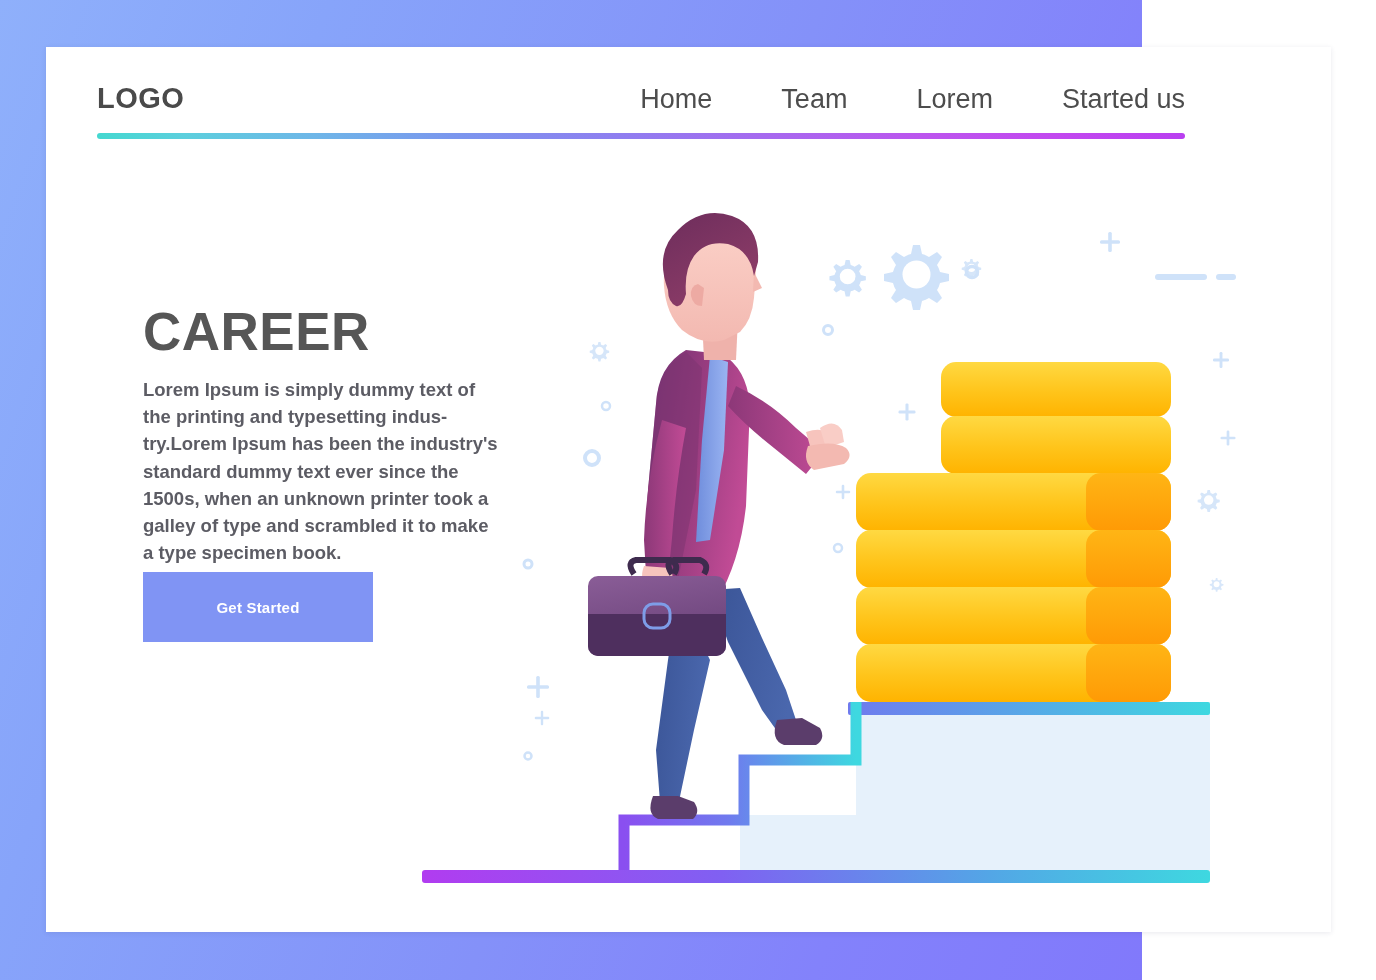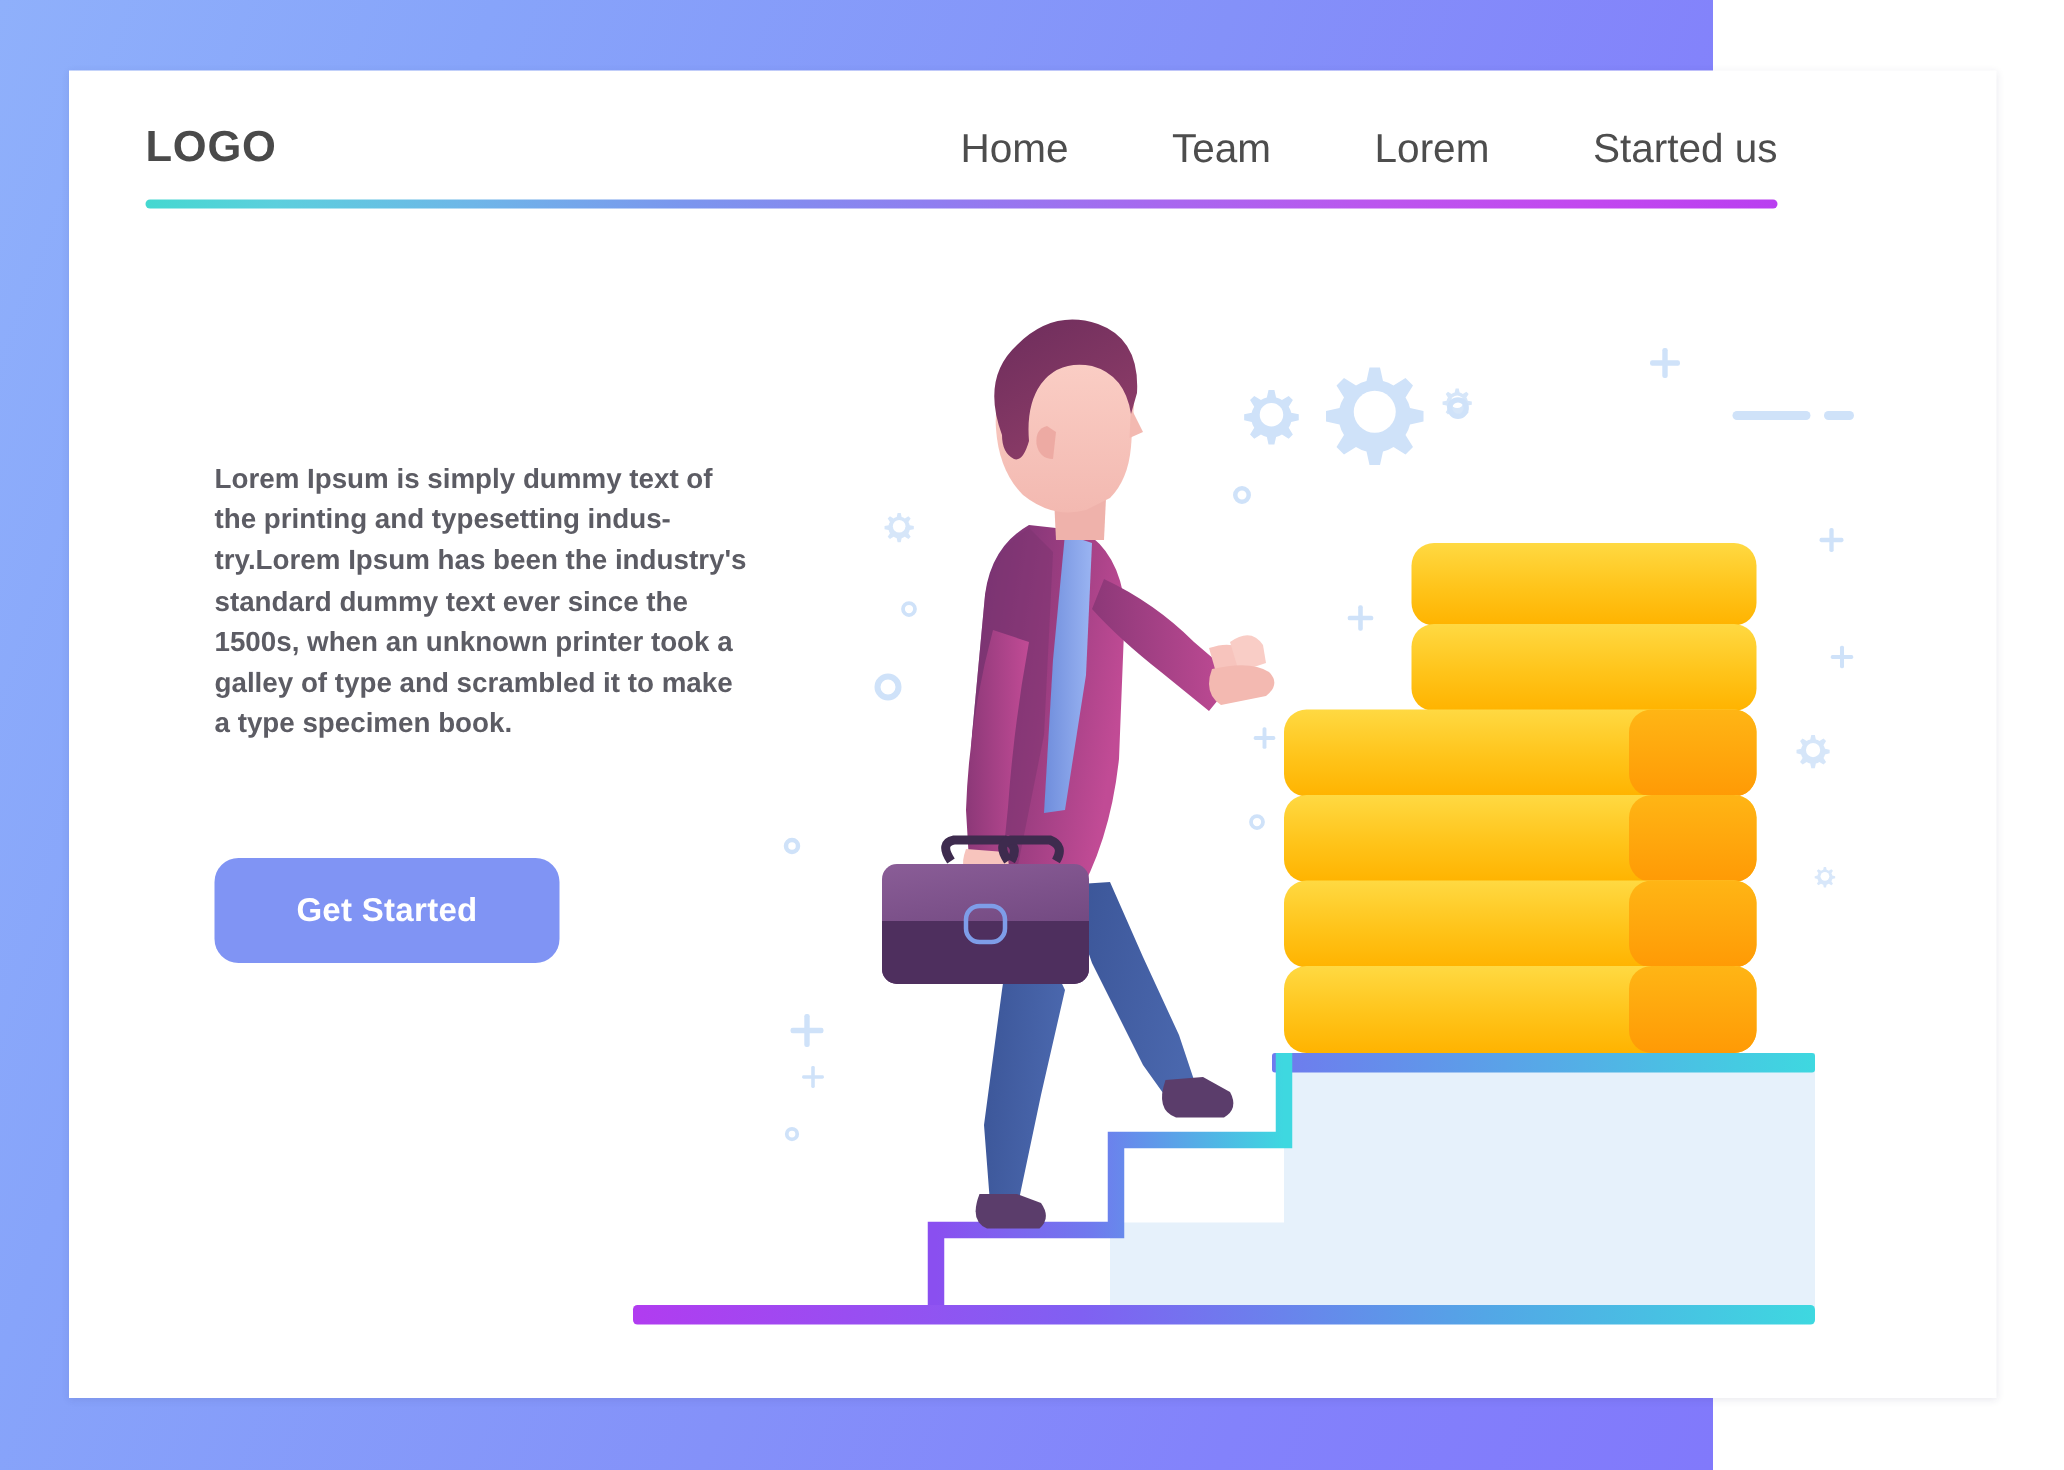--- a/index.html
+++ b/index.html
@@ -104,25 +104,25 @@
     white-space: pre-line;
     margin: 0;
   }
   #cta-button {
     position: absolute;
     left: 143px;
     top: 572px;
     width: 230px;
     height: 70px;
     border: none;
-    border-radius: 16px;
+    border-radius: 0;
     background: #8094f4;
     color: #ffffff;
     font-family: "Liberation Sans", sans-serif;
-    font-size: 22px;
+    font-size: 15px;
     font-weight: bold;
     cursor: pointer;
     letter-spacing: 0.2px;
   }
 
   
   #illustration {
     position: absolute;
     left: 410px;
     top: 190px;
@@ -145,20 +145,21 @@
       <span class="nav-item">Home</span>
       <span class="nav-item">Team</span>
       <span class="nav-item">Lorem</span>
       <span class="nav-item">Started us</span>
     </nav>
 
     <div id="header-rule"></div>
   </div>
 
   <div id="left-col">
+    <h1 id="headline">CAREER</h1>
     <p id="body-copy">Lorem Ipsum is simply dummy text of
 the printing and typesetting indus-
 try.Lorem Ipsum has been the industry's
 standard dummy text ever since the
 1500s, when an unknown printer took a
 galley of type and scrambled it to make
 a type specimen book.</p>
   </div>
 
   <button id="cta-button">Get Started</button>

